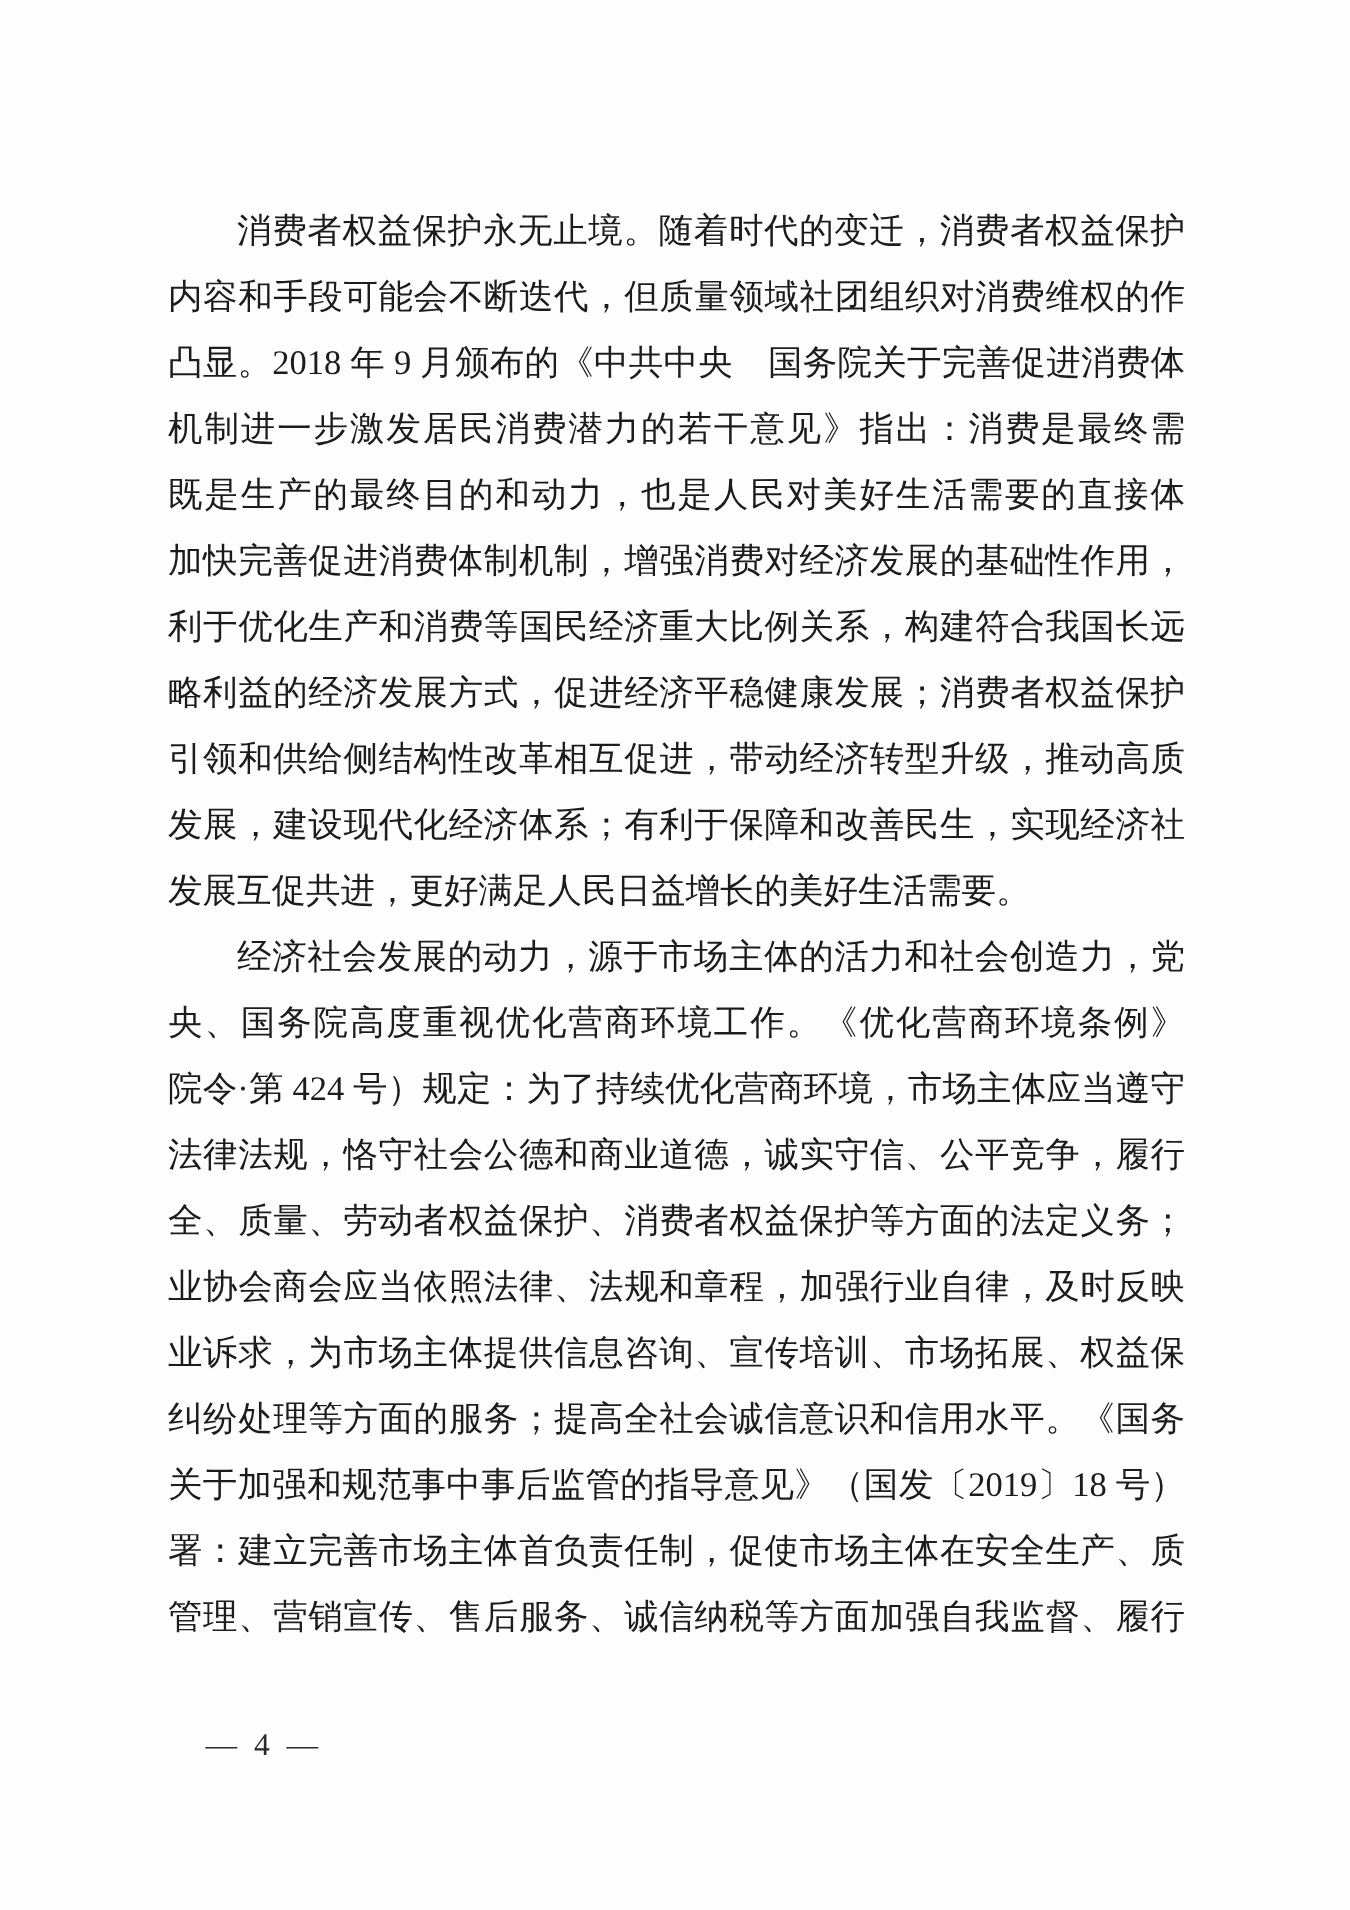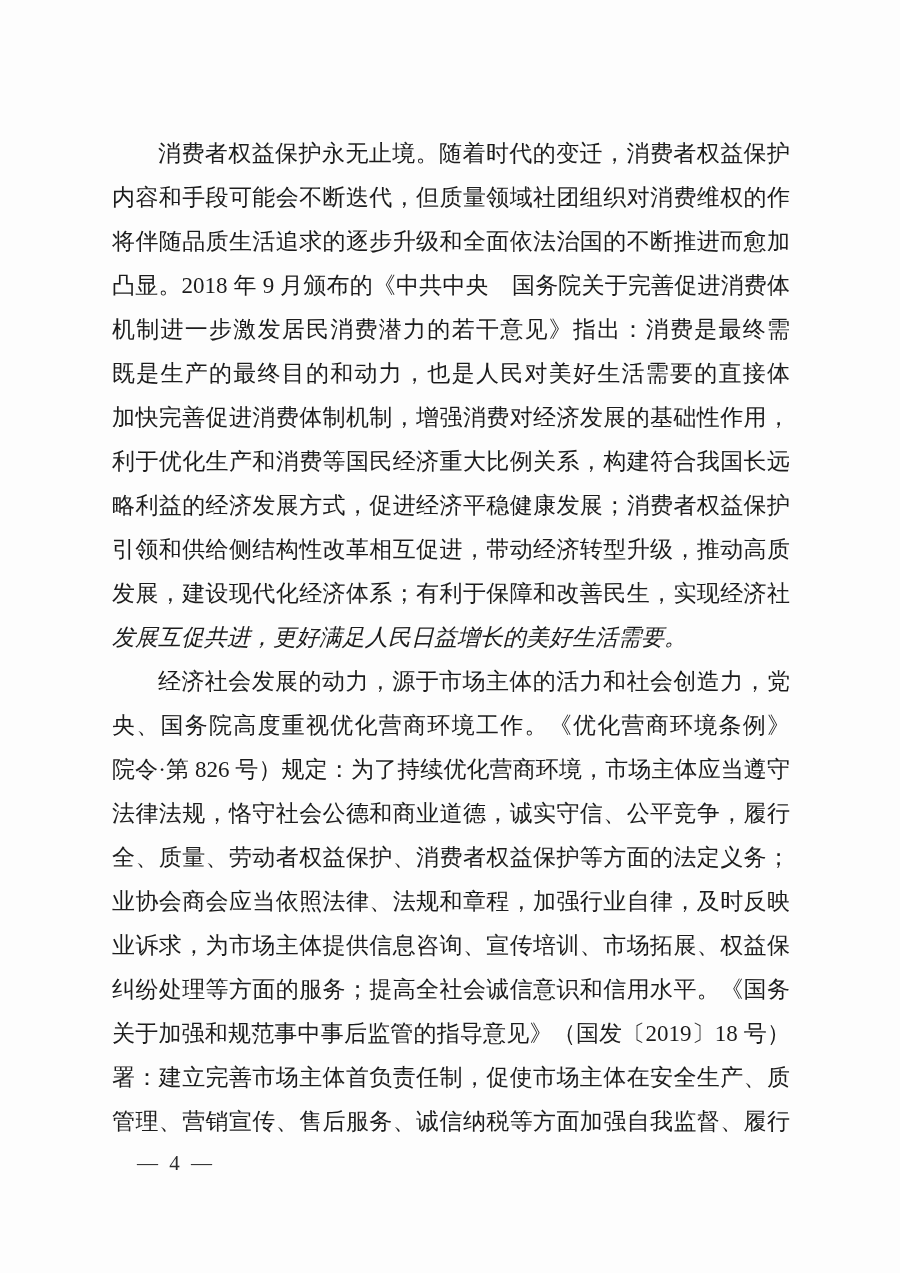--- a/index.html
+++ b/index.html
@@ -34,57 +34,55 @@
     text-align: justify;
     text-align-last: justify;
     text-justify: inter-character;
     overflow: hidden;
   }
   .line.indent {
     text-indent: 46px;
   }
   .line.flush-left {
     text-align-last: left;
-    font-style: italic;
   }
   .page-number {
     position: absolute;
     left: 137px;
     top: 1148px;
     font-size: 21px;
     line-height: 30px;
     letter-spacing: 3px;
     color: #2a2a2a;
   }
 </style>
 </head>
 <body>
 
 <div class="page">
   <div class="text-block">
 
     <div class="para">
       <div class="line indent">消费者权益保护永无止境。随着时代的变迁，消费者权益保护的</div>
       <div class="line">内容和手段可能会不断迭代，但质量领域社团组织对消费维权的作用</div>
-      <div class="line">将伴随品质生活追求的逐步升级和全面依法治国的不断推进而愈加</div>
       <div class="line">凸显。2018 年 9 月颁布的《中共中央　国务院关于完善促进消费体制</div>
       <div class="line">机制进一步激发居民消费潜力的若干意见》指出：消费是最终需求，</div>
       <div class="line">既是生产的最终目的和动力，也是人民对美好生活需要的直接体现。</div>
       <div class="line">加快完善促进消费体制机制，增强消费对经济发展的基础性作用，有</div>
       <div class="line">利于优化生产和消费等国民经济重大比例关系，构建符合我国长远战</div>
       <div class="line">略利益的经济发展方式，促进经济平稳健康发展；消费者权益保护的</div>
       <div class="line">引领和供给侧结构性改革相互促进，带动经济转型升级，推动高质量</div>
       <div class="line">发展，建设现代化经济体系；有利于保障和改善民生，实现经济社会</div>
       <div class="line flush-left">发展互促共进，更好满足人民日益增长的美好生活需要。</div>
     </div>
 
     <div class="para">
       <div class="line indent">经济社会发展的动力，源于市场主体的活力和社会创造力，党中</div>
       <div class="line">央、国务院高度重视优化营商环境工作。《优化营商环境条例》（国务</div>
-      <div class="line">院令·第 826 号）规定：为了持续优化营商环境，市场主体应当遵守</div>
+      <div class="line">院令·第 424 号）规定：为了持续优化营商环境，市场主体应当遵守</div>
       <div class="line">法律法规，恪守社会公德和商业道德，诚实守信、公平竞争，履行安</div>
       <div class="line">全、质量、劳动者权益保护、消费者权益保护等方面的法定义务；行</div>
       <div class="line">业协会商会应当依照法律、法规和章程，加强行业自律，及时反映行</div>
       <div class="line">业诉求，为市场主体提供信息咨询、宣传培训、市场拓展、权益保护、</div>
       <div class="line">纠纷处理等方面的服务；提高全社会诚信意识和信用水平。《国务院</div>
       <div class="line">关于加强和规范事中事后监管的指导意见》（国发〔2019〕18 号）部</div>
       <div class="line">署：建立完善市场主体首负责任制，促使市场主体在安全生产、质量</div>
       <div class="line">管理、营销宣传、售后服务、诚信纳税等方面加强自我监督、履行法</div>
     </div>
 

